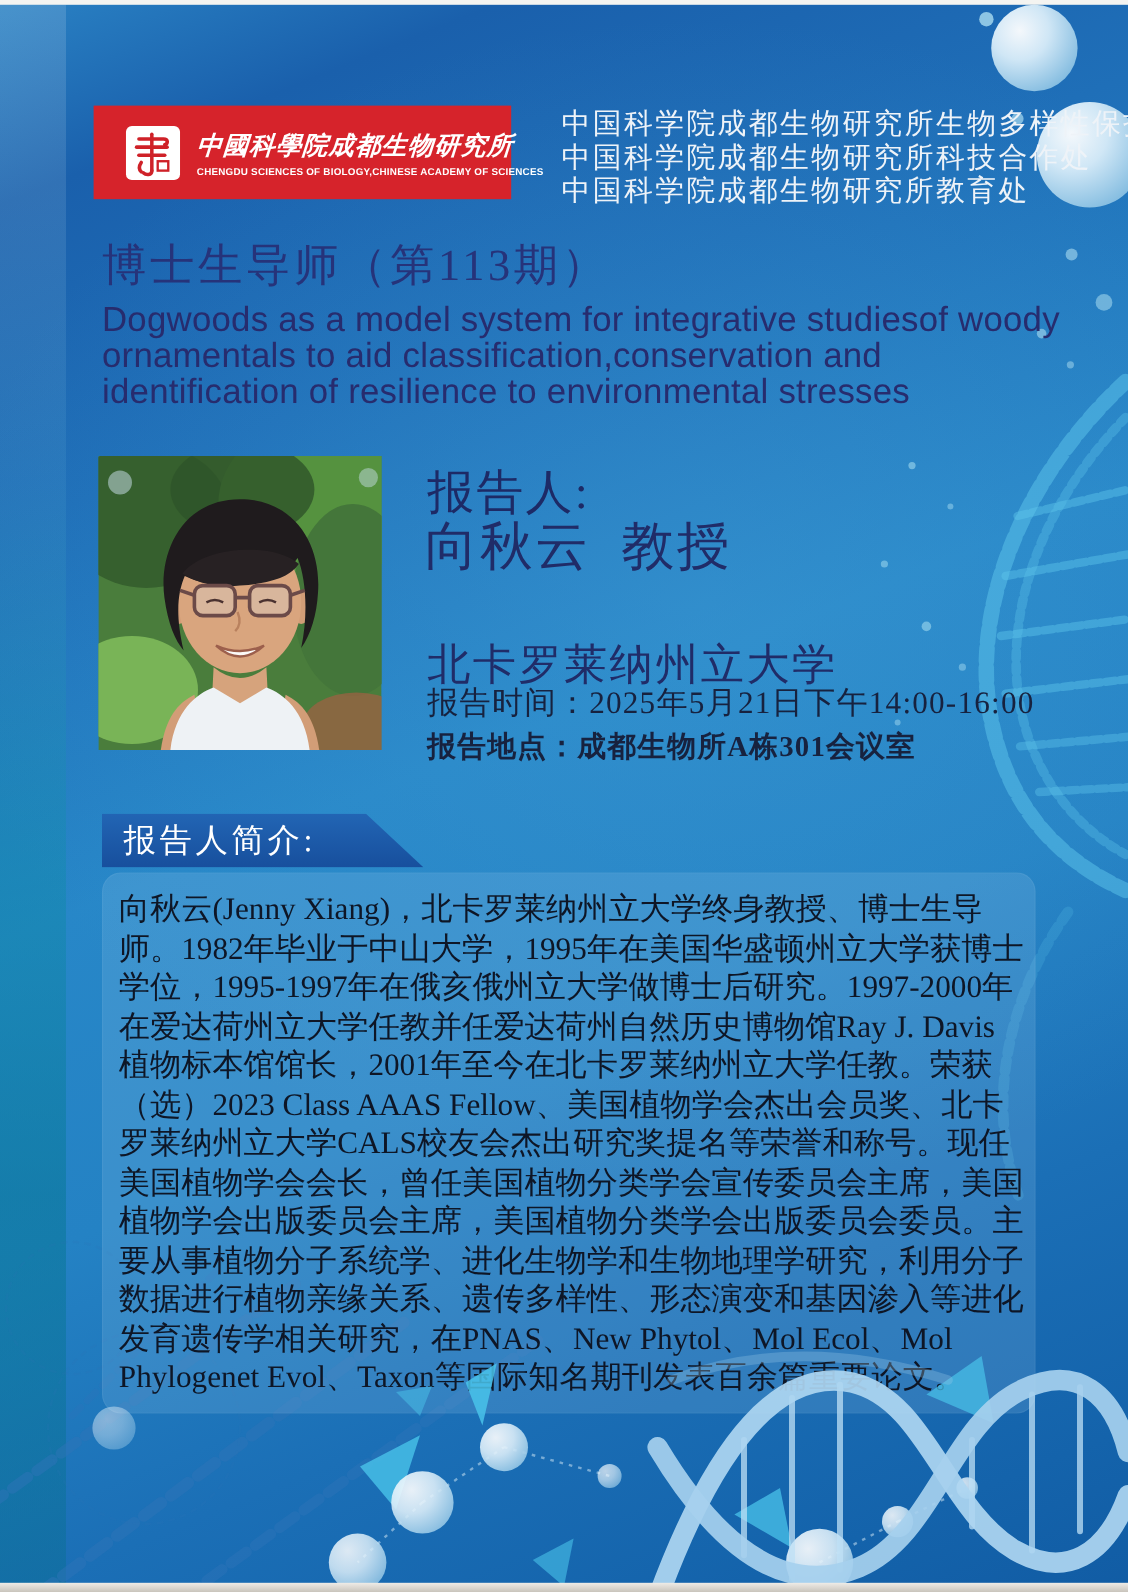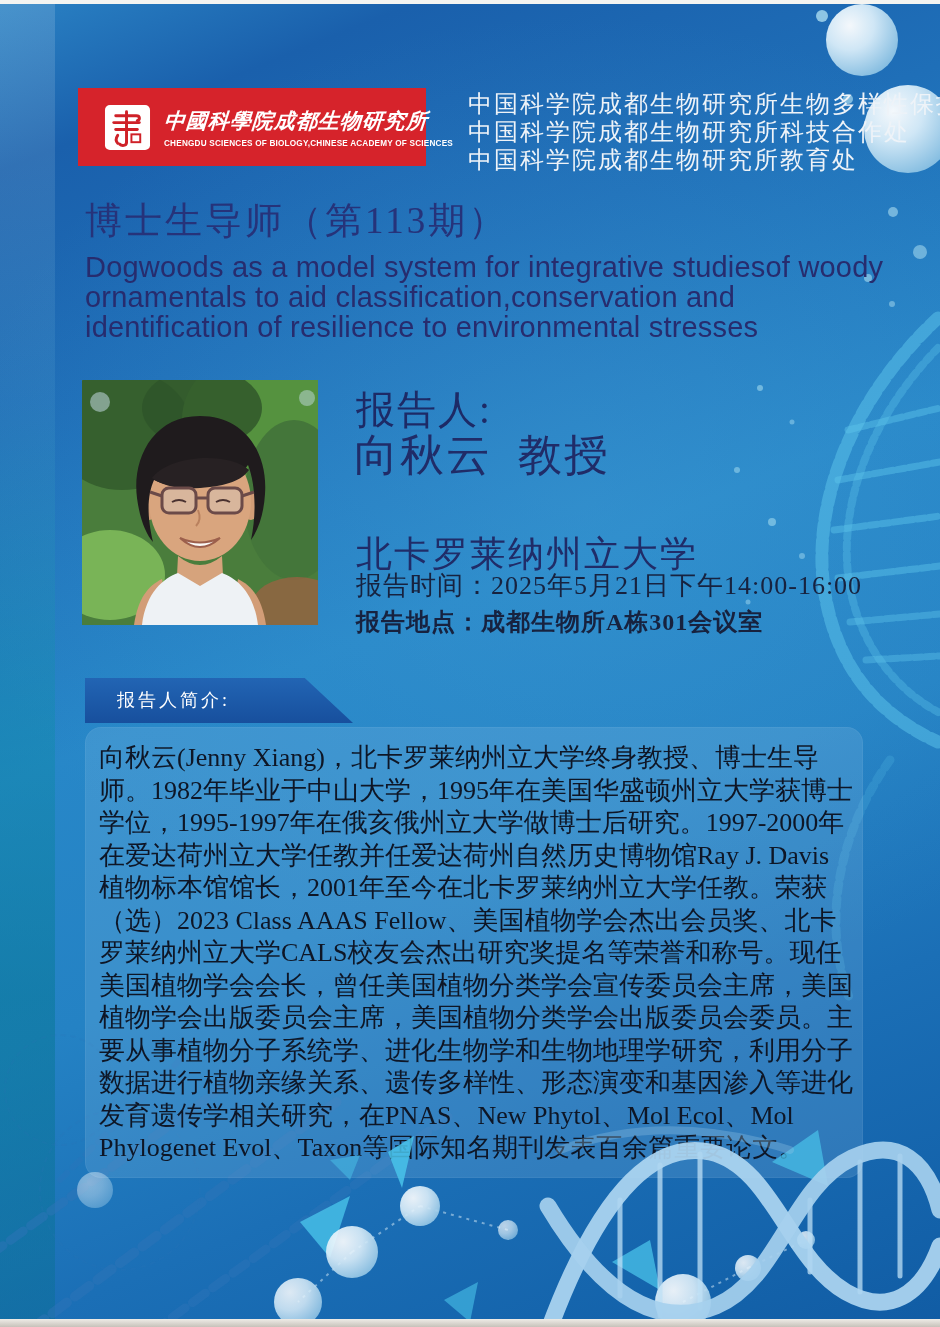--- a/index.html
+++ b/index.html
@@ -40,21 +40,21 @@
 
   .speaker-label{position:absolute;left:356px;top:383px;font-size:39px;color:#1d2a66;z-index:2;letter-spacing:2px;}
   .speaker-name{position:absolute;left:354px;top:426px;font-size:44px;color:#202c68;z-index:2;white-space:pre;letter-spacing:2px;}
   .speaker-affil{position:absolute;left:356px;top:490px;font-size:36px;color:#202c68;z-index:2;letter-spacing:2px;margin-top:40px;}
   .meta-time{position:absolute;left:356px;top:568px;font-size:26px;color:#17223f;z-index:2;letter-spacing:1px;white-space:nowrap;}
   .meta-venue{position:absolute;left:356px;top:606px;font-size:24px;color:#17223f;z-index:2;letter-spacing:1px;white-space:nowrap;font-weight:bold;}
 
   .intro-banner{position:absolute;left:85px;top:678px;width:268px;height:45px;z-index:2;
     background:linear-gradient(180deg,#2265b4,#174f9d);
     clip-path:polygon(0 0,82% 0,100% 100%,0 100%);
-    color:#ffffff;font-size:18px;letter-spacing:3px;line-height:45px;padding-left:32px;box-sizing:border-box;}
+    color:#ffffff;font-size:27px;letter-spacing:3px;line-height:45px;padding-left:18px;box-sizing:border-box;}
 
   .bio-panel{position:absolute;left:85px;top:727px;width:778px;height:451px;border-radius:16px;
     background:rgba(173,216,242,0.17);box-shadow:inset 0 0 0 1px rgba(255,255,255,0.05);z-index:1;}
   .bio-text{position:absolute;left:99px;top:742px;width:754px;font-size:26px;line-height:32.5px;
     color:#0e1626;z-index:2;font-family:"Liberation Serif",serif;}
 </style>
 </head>
 <body>
 
 <div class="poster">

